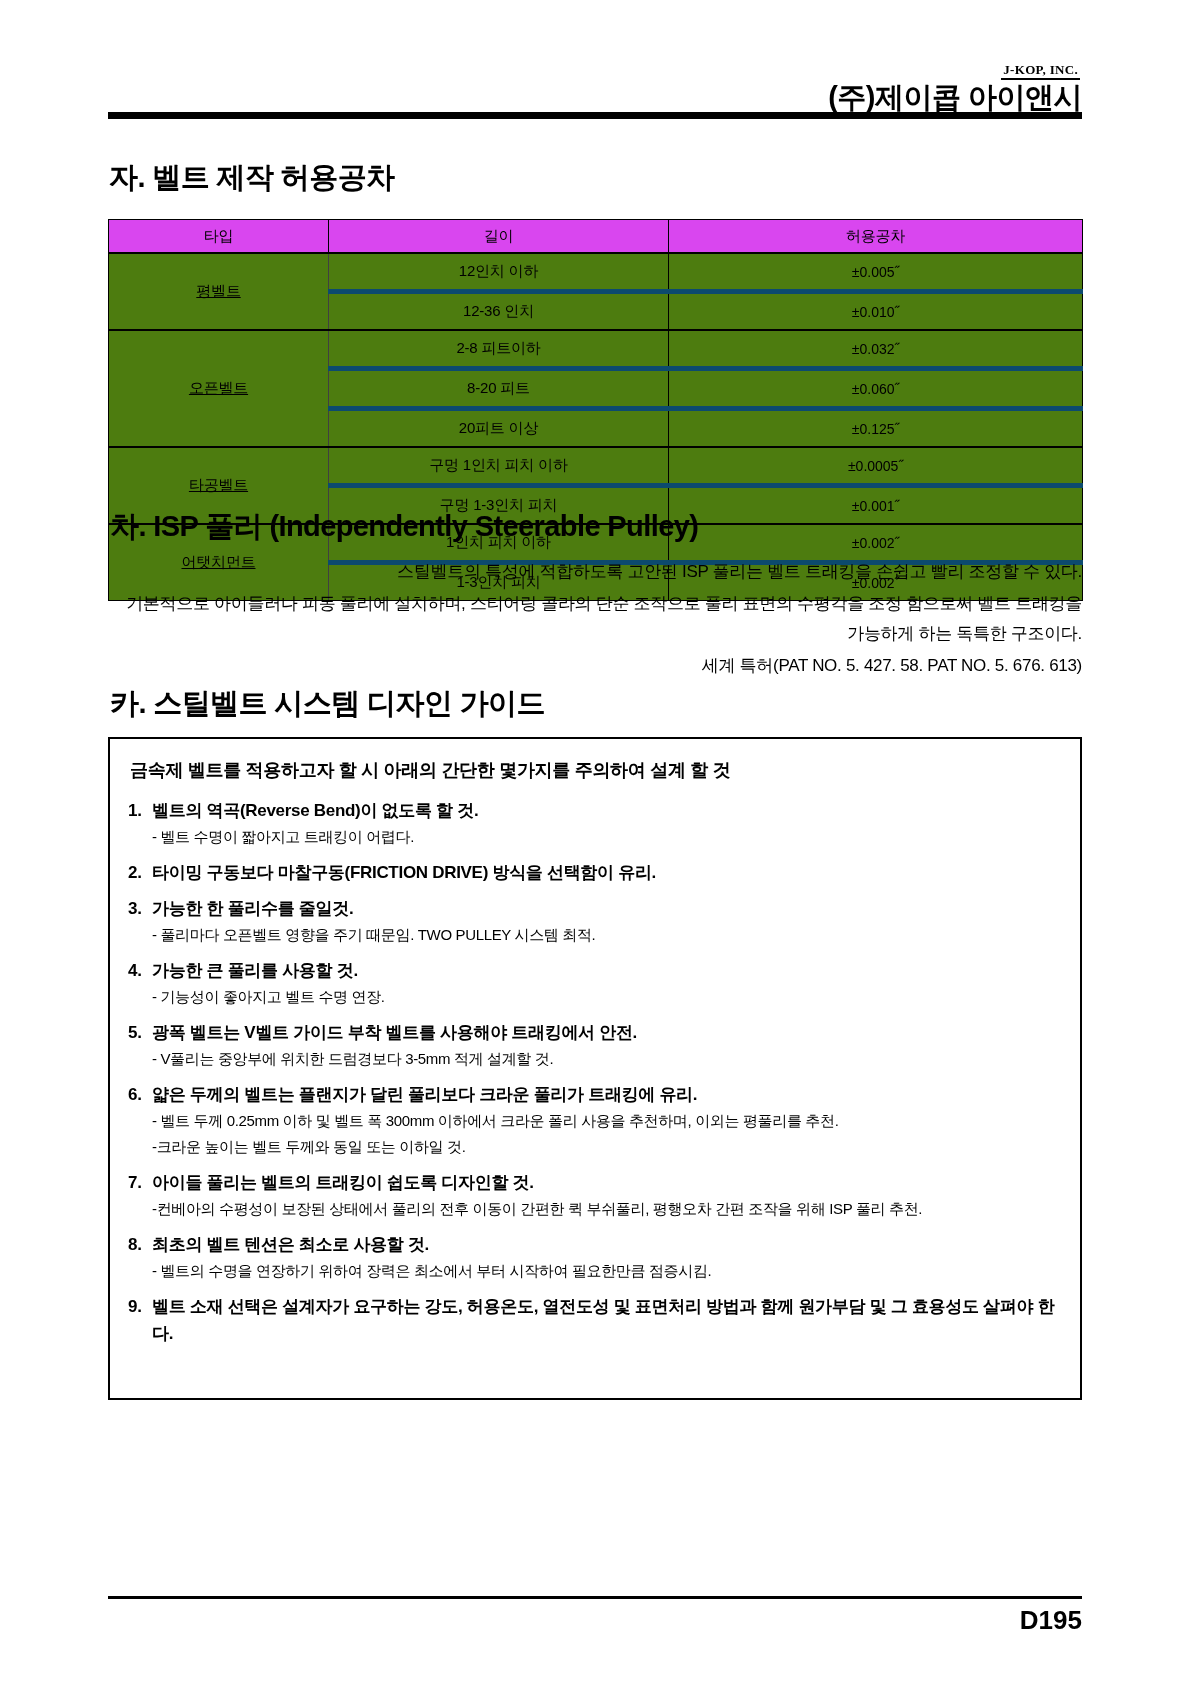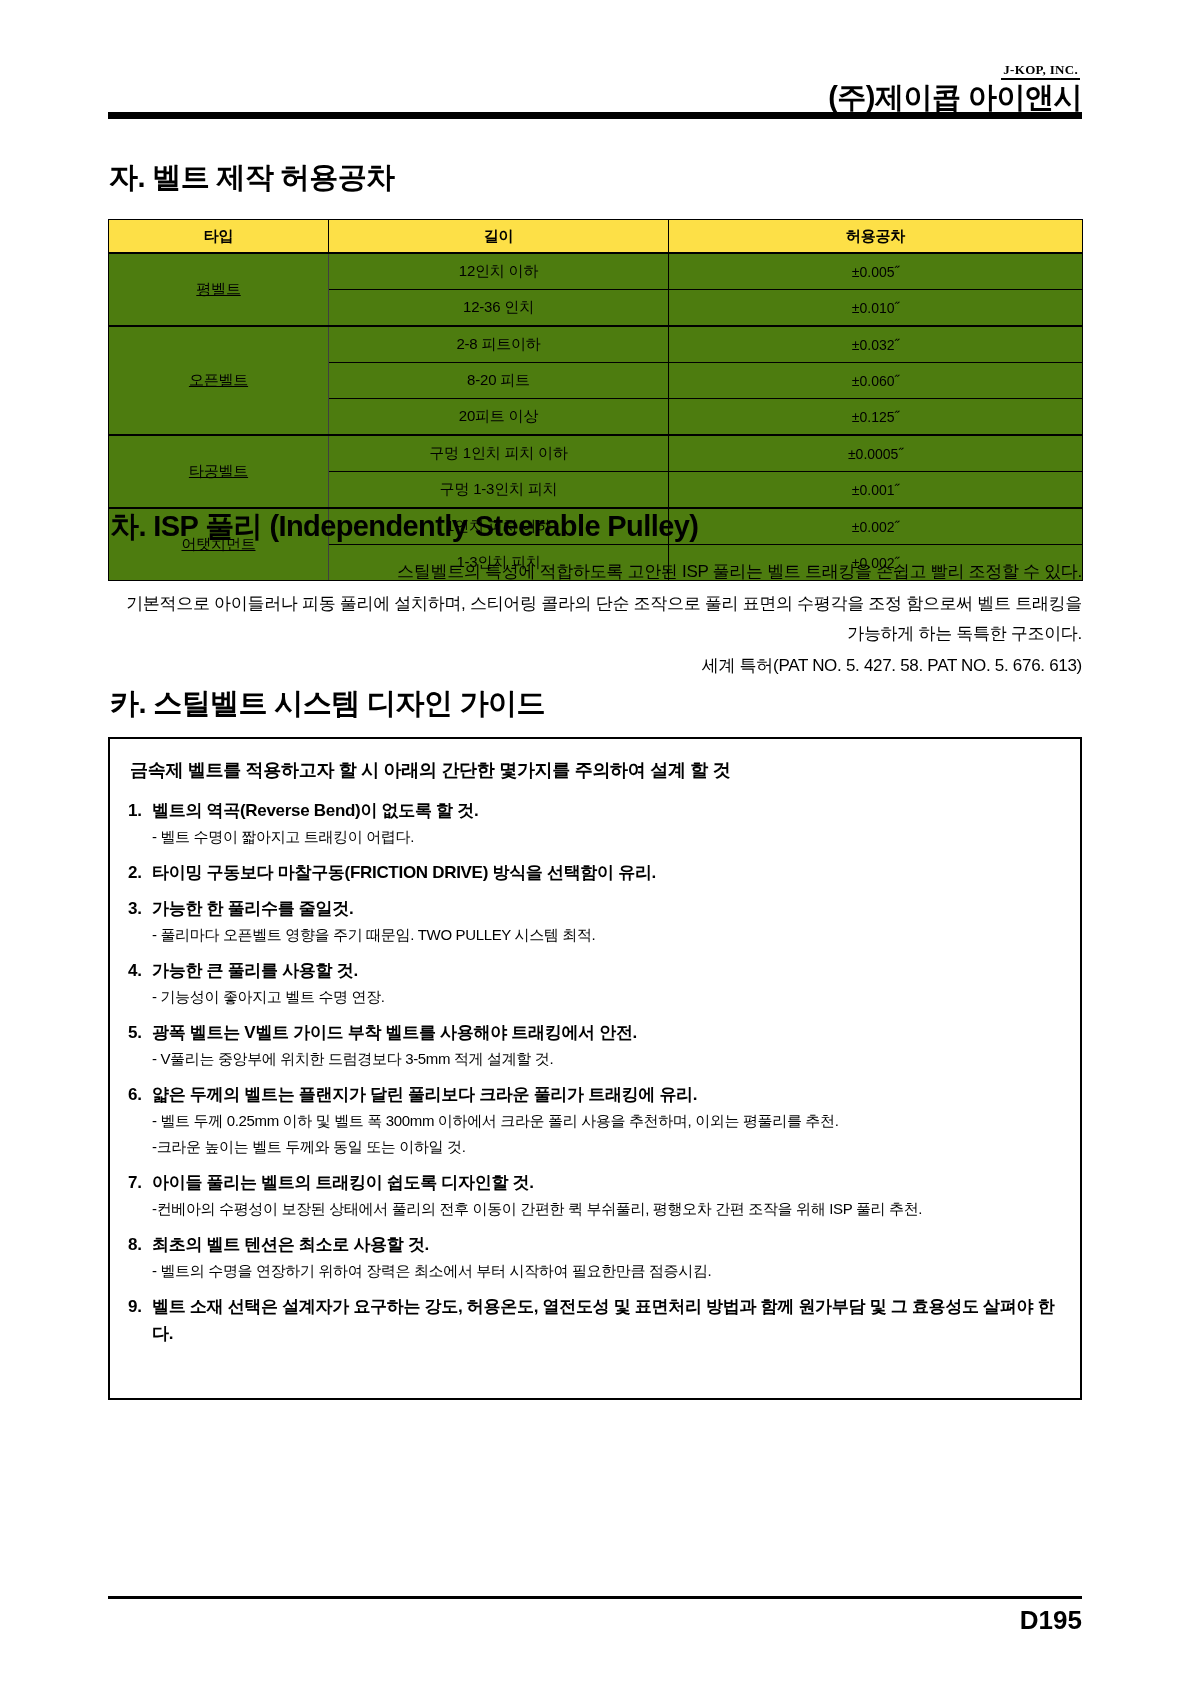--- a/index.html
+++ b/index.html
@@ -90,34 +90,34 @@
     border: 1px solid #000;
     text-align: center;
     font-size: 15px;
     letter-spacing: -0.2px;
     padding: 0;
     height: 35px;
     vertical-align: middle;
     background: #4d7c0f;
   }
   .tol-table thead th {
-    background: #fde047;
-    font-weight: 700;
+    background: #d946ef;
+    font-weight: 400;
     height: 32px;
     border-bottom: 2px solid #000;
   }
   .tol-table td.grp {
     border-right: 1px solid #404040;
     text-decoration: underline;
   }
   .tol-table tbody tr.grp-start td {
     border-top: 2px solid #000;
   }
   .tol-table tbody tr td.inner {
-    border-top: 1px solid #0c4a6e;
+    border-top: 5px solid #0c4a6e;
   }
   .tol-table tbody tr.grp-start td.inner {
     border-top: 2px solid #000;
   }
   .tol-table .val {
     font-size: 14px;
     letter-spacing: 0px;
   }
 
   

